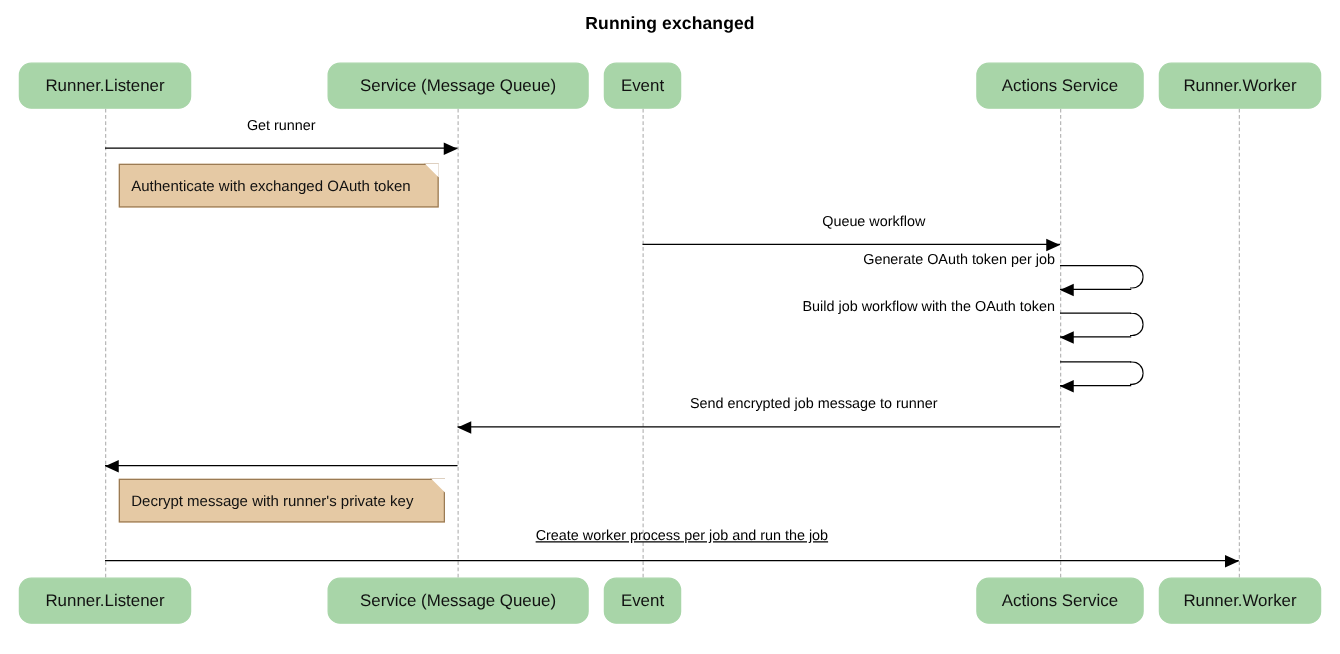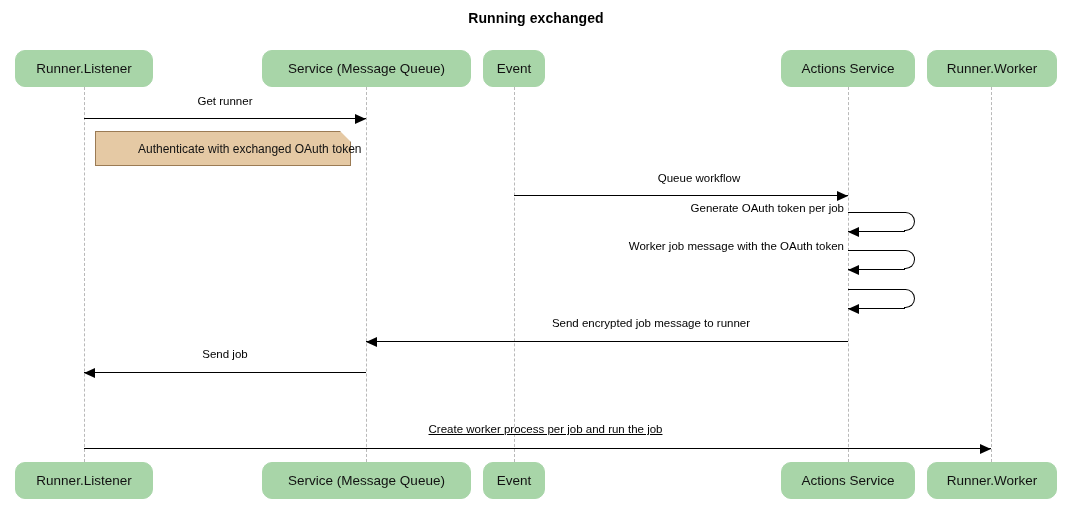--- a/index.html
+++ b/index.html
@@ -81,21 +81,20 @@
     border:1px solid #9b7b54;
     font-size:12px;
     color:#111;
     white-space:nowrap;
   }
   .note .note-text{
     position:absolute;
     left:9px;
     top:50%;
     transform:translateY(-50%);
-    margin-left:33px;
   }
   .note .fold{
     position:absolute;
     right:-1px;top:-1px;
     width:0;height:0;
     border-left:11px solid transparent;
     border-top:11px solid #ffffff;
   }
   .note .fold-edge{
     position:absolute;
@@ -138,34 +137,38 @@
       <div class="bot" style="top: 19px; width: 57px;"></div>
       <div class="arrowhead left" style="left: 0px; top: 15px;"></div>
     </div>
     <div class="msg-label right" style="right: 228px; top: 202px;">Generate OAuth token per job</div>
     <div class="selfloop" style="left: 848px; top: 250px; width: 67px; height: 19px;">
       <div class="top" style="width: 57px;"></div>
       <div class="cap" style="left: 56px; top: 0px; width: 11px; height: 19px;"></div>
       <div class="bot" style="top: 19px; width: 57px;"></div>
       <div class="arrowhead left" style="left: 0px; top: 15px;"></div>
     </div>
-    <div class="msg-label right" style="right: 228px; top: 240px;">Worker job message with the OAuth token</div>
+    <div class="msg-label right" style="right: 228px; top: 240px;">Build job workflow with the OAuth token</div>
     <div class="selfloop" style="left: 848px; top: 289px; width: 67px; height: 19px;">
       <div class="top" style="width: 57px;"></div>
       <div class="cap" style="left: 56px; top: 0px; width: 11px; height: 19px;"></div>
       <div class="bot" style="top: 19px; width: 57px;"></div>
       <div class="arrowhead left" style="left: 0px; top: 15px;"></div>
     </div>
     <div class="msg-line" style="left: 366px; top: 341px; width: 482px;"></div>
     <div class="arrowhead left" style="top: 337px; left: 366px;"></div>
     <div class="msg-label center" style="left: 366px; width: 482px; top: 317px; padding-left: 44px;">Send encrypted job message to runner</div>
     <div class="msg-line" style="left: 84px; top: 372px; width: 282px;"></div>
     <div class="arrowhead left" style="top: 368px; left: 84px;"></div>
-    <div class="msg-label center" style="left: 84px; width: 282px; top: 348px;">Send job</div>
     <div class="msg-line" style="left: 84px; top: 448px; width: 907px;"></div>
     <div class="arrowhead right" style="top: 444px; left: 980px;"></div>
     <div class="msg-label center" style="left: 92px; width: 907px; top: 423px; text-decoration: underline;">Create worker process per job and run the job</div>
     <div class="note" style="left: 95px; top: 131px; width: 256px; height: 35px;">
       <div class="fold-edge"></div>
       <div class="fold"></div>
       <div class="note-text">Authenticate with exchanged OAuth token</div>
     </div>
+    <div class="note" style="left: 95px; top: 383px; width: 261px; height: 35px;">
+      <div class="fold-edge"></div>
+      <div class="fold"></div>
+      <div class="note-text">Decrypt message with runner's private key</div>
+    </div>
   </div>
 
 </body></html>

